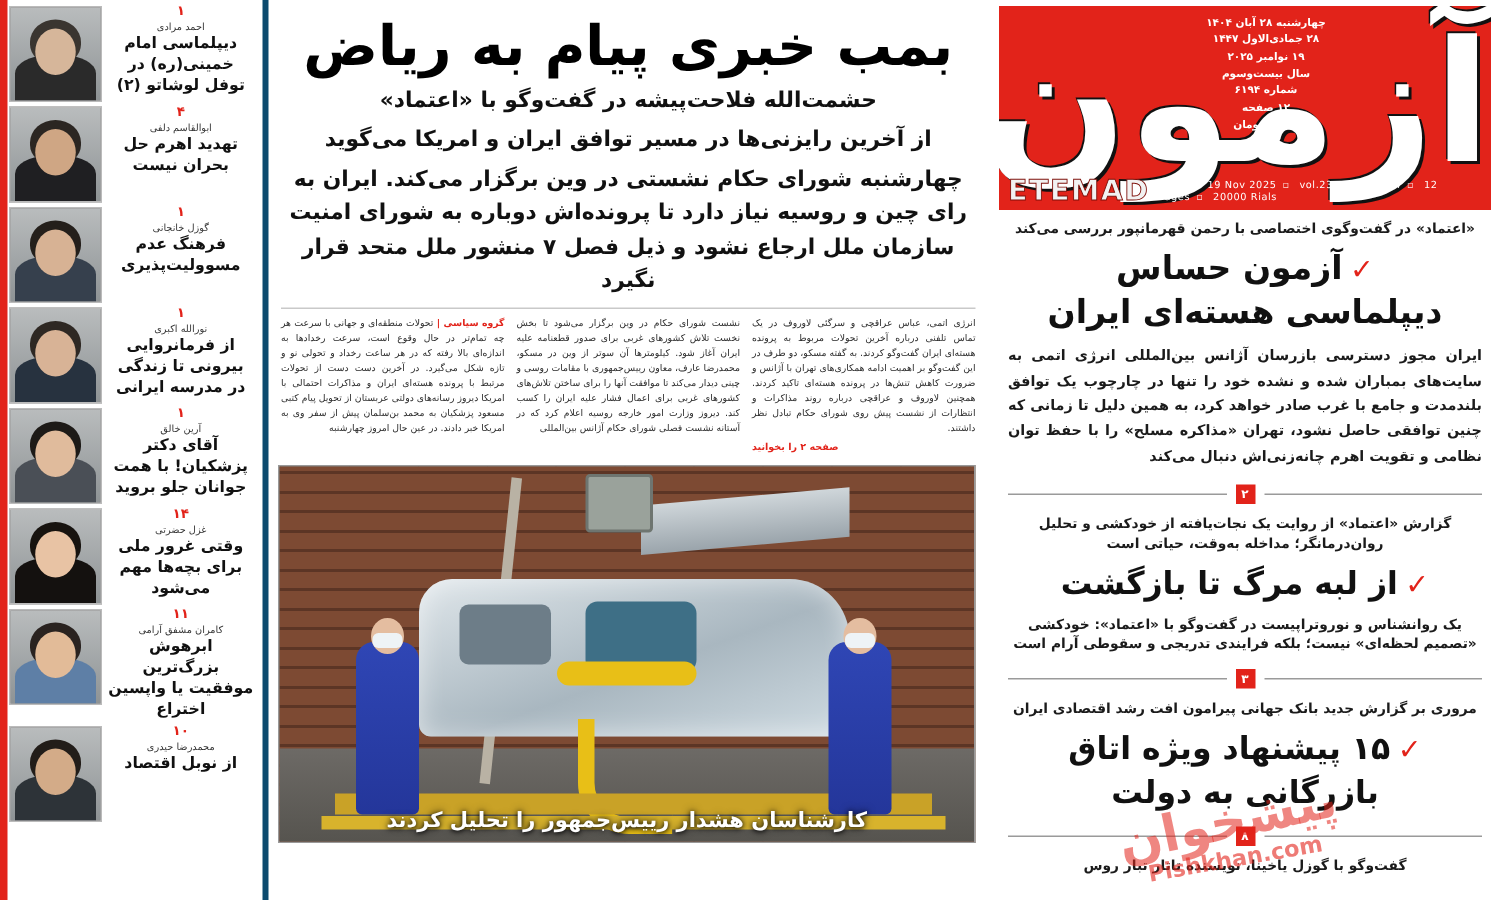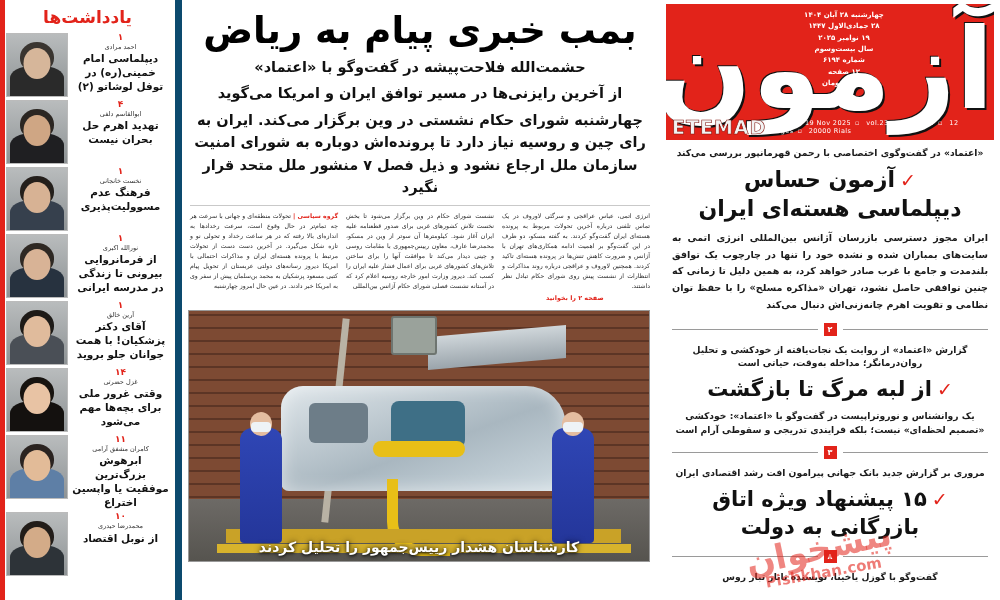--- a/index.html
+++ b/index.html
@@ -50,21 +50,21 @@
   }
   .ph-bg{position:absolute;inset:0;}
   .ph-head{position:absolute;left:50%;transform:translateX(-50%);border-radius:50%;}
   .ph-body{position:absolute;left:50%;transform:translateX(-50%);border-radius:40% 40% 0 0;}
   .ph-hair{position:absolute;left:50%;transform:translateX(-50%);border-radius:50% 50% 45% 45%;}
 
   
   .center{
     flex:1 1 auto;height:600px;box-sizing:border-box;
     padding:6px 10px 14px 8px;position:relative;overflow:hidden;
-    border-left:7px solid #0c4a6e;
+    border-left:4px solid #0c4a6e;
   }
   .main-head{
     text-align:center;font-size:37px;font-weight:bold;line-height:1.12;
     color:#000;direction:rtl;margin:4px 0 6px 0;letter-spacing:-0.5px;
   }
   .sub-head{
     text-align:center;font-size:14.5px;font-weight:bold;line-height:1.5;
     color:#111;direction:rtl;margin:2px 0 4px 0;
   }
   .lead{
@@ -72,21 +72,21 @@
     color:#111;direction:rtl;margin:4px 0 6px 0;
   }
   .thin-rule{height:1px;background:#c9c9c9;margin:4px 0 5px 0;}
   .cols{display:flex;flex-direction:row-reverse;gap:8px;direction:rtl;margin-bottom:6px;}
   .col{flex:1 1 0;min-width:0;}
   .col p{
     margin:0;font-size:6.2px;line-height:1.62;text-align:justify;
     direction:rtl;color:#2a2a2a;
   }
   .tagline{color:#e2231a;font-weight:bold;}
-  .more{color:#e2231a;font-weight:bold;display:block;text-align:left;margin-top:2px;font-size:6.4px;margin-left:44px;}
+  .more{color:#e2231a;font-weight:bold;display:block;text-align:left;margin-top:2px;font-size:6.4px;}
 
   
   .photo-wrap{position:relative;width:100%;height:250px;border:1px solid #999;overflow:hidden;background:#6b4a38;}
   .photo-caption{
     position:absolute;left:0;right:0;bottom:6px;text-align:center;
     color:#fff;font-size:14px;font-weight:bold;direction:rtl;
     text-shadow:0 1px 3px rgba(0,0,0,.9),0 0 6px rgba(0,0,0,.8);
   }
   
   .brick{position:absolute;inset:0;background:
@@ -173,21 +173,20 @@
     transform:rotate(2deg);text-align:center;margin-top:-4px;direction:ltr;
   }
 </style>
 </head>
 <body>
 
 <div id="page">
 
   <aside class="sidebar">
     <div class="sidebar-rule"></div>
-    <div class="sidebar-title">یادداشت‌ها</div>
     <div id="notes-container">
         <div class="note">
           <div class="note-text">
             <div class="note-num">۱</div>
             <div class="note-author">احمد مرادی</div>
             <div class="note-title">دیپلماسی امام خمینی(ره) در توفل لوشاتو (۲)</div>
           </div>
           <div class="note-photo">
             <div class="ph-bg" style="background:linear-gradient(#b9bcbd,#8e9395)"></div>
             <div class="ph-body" style="bottom:0;width:54px;height:30px;background:#2a2a2a"></div>
@@ -204,21 +203,21 @@
           <div class="note-photo">
             <div class="ph-bg" style="background:linear-gradient(#b9bcbd,#8e9395)"></div>
             <div class="ph-body" style="bottom:0;width:54px;height:30px;background:#1f1f22"></div>
             <div class="ph-hair" style="top:8px;width:34px;height:30px;background:#2b2622"></div>
             <div class="ph-head" style="top:14px;width:27px;height:31px;background:#cfa684"></div>
           </div>
         </div>
         <div class="note">
           <div class="note-text">
             <div class="note-num">۱</div>
-            <div class="note-author">نخست خانجانی</div>
+            <div class="note-author">گوزل خانجانی</div>
             <div class="note-title">فرهنگ عدم مسوولیت‌پذیری</div>
           </div>
           <div class="note-photo">
             <div class="ph-bg" style="background:linear-gradient(#b9bcbd,#8e9395)"></div>
             <div class="ph-body" style="bottom:0;width:54px;height:30px;background:#36404d"></div>
             <div class="ph-hair" style="top:8px;width:34px;height:30px;background:#241f1b"></div>
             <div class="ph-head" style="top:14px;width:27px;height:31px;background:#d7b294"></div>
           </div>
         </div>
         <div class="note">

